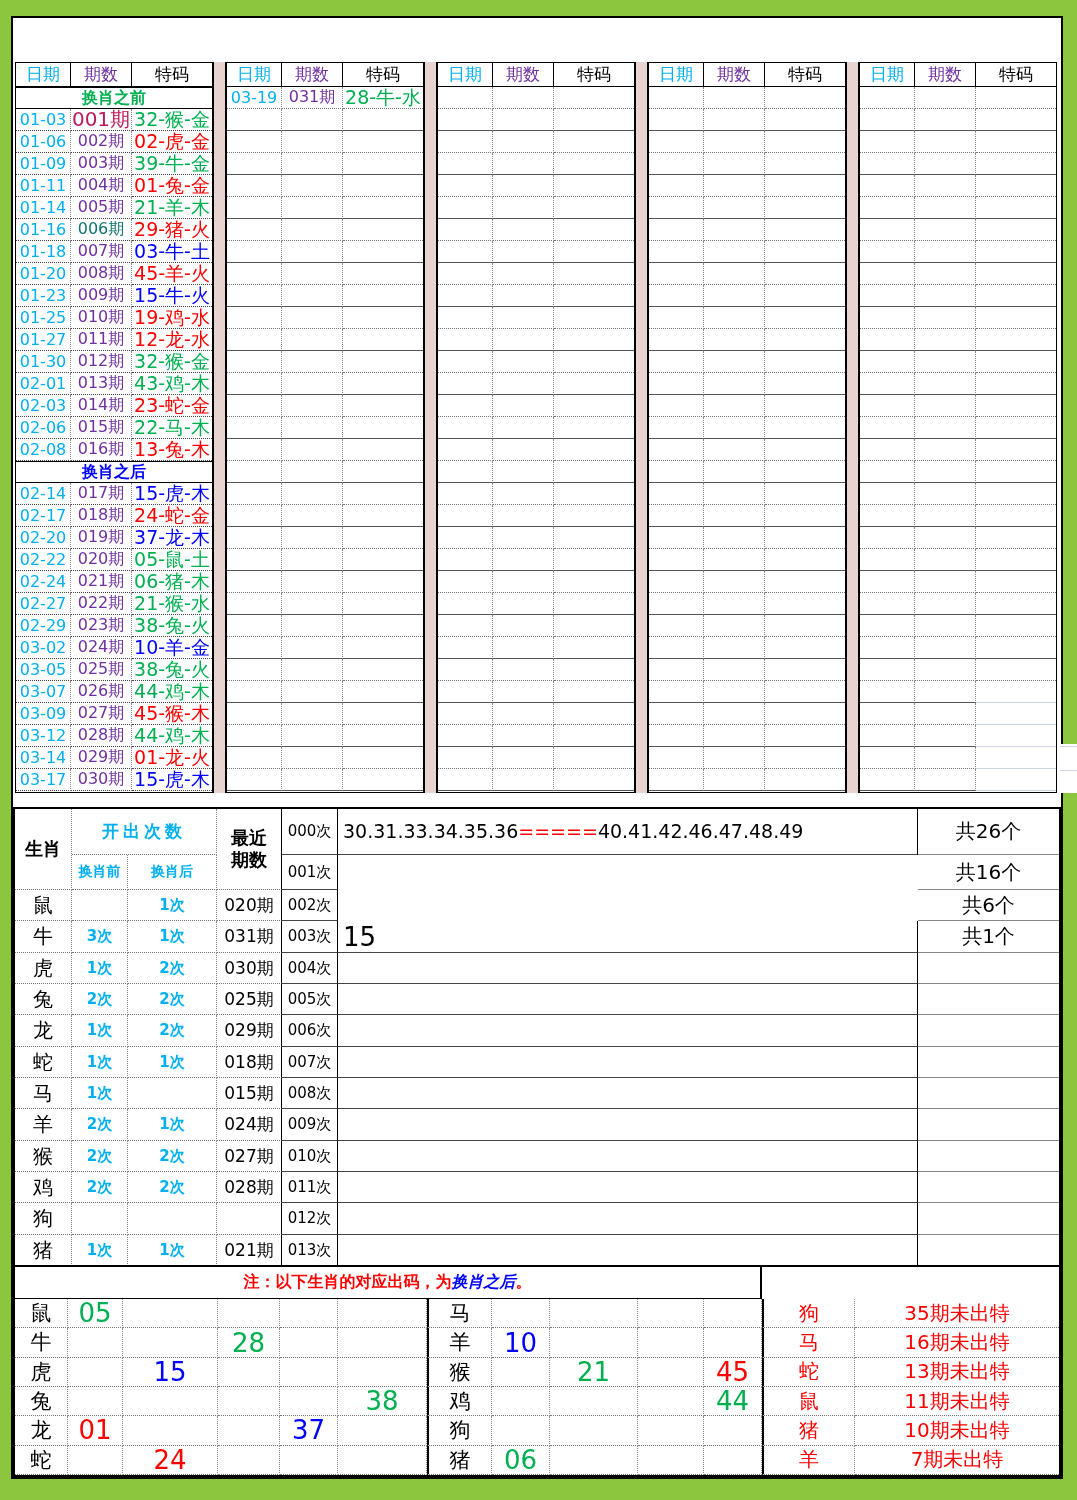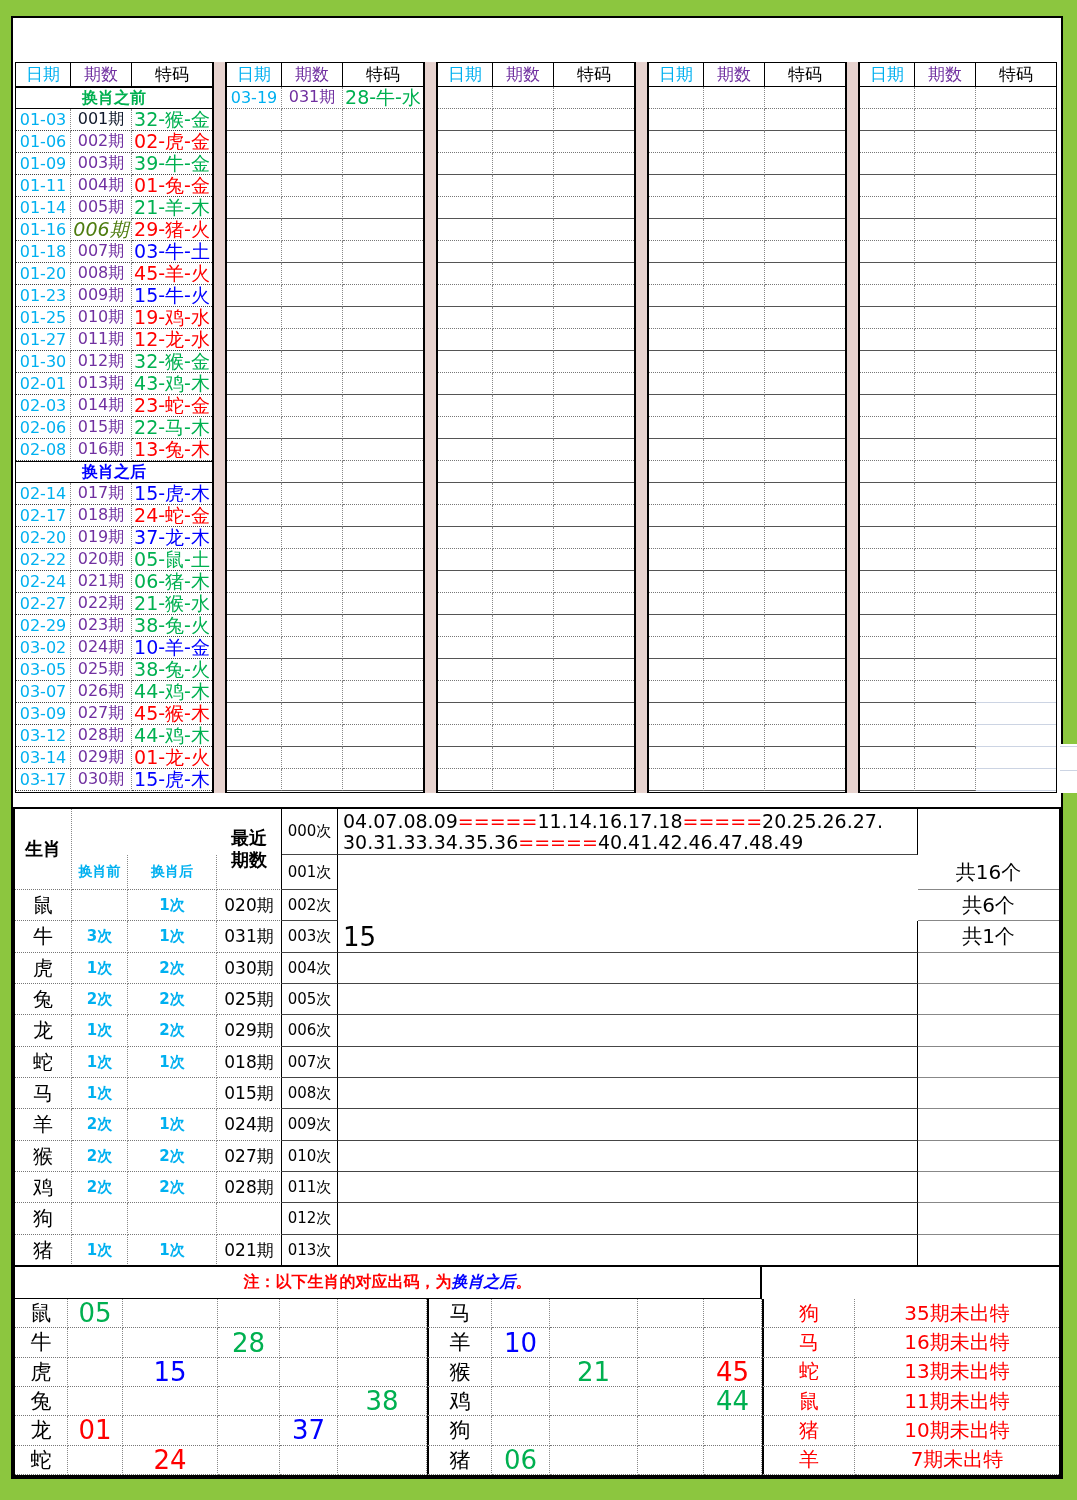--- a/index.html
+++ b/index.html
@@ -40,21 +40,21 @@
           <div class="hrow" style="top: 0px; height: 24px;">
             <div class="hcell cy" style="width: 55px;">日期</div>
             <div class="hcell pu" style="width: 61px;">期数</div>
             <div class="hcell bk" style="flex: 1 1 0%;">特码</div>
           </div>
           <div class="row" style="top: 24px; height: 22px;">
             <div class="sec" style="color: rgb(0, 176, 80);">换肖之前</div>
           </div>
           <div class="row" style="top: 46px; height: 22px;">
             <div class="rcell vdot rb-dense" style="width: 55px; font-size: 16px; color: rgb(0, 176, 240);">01-03</div>
-            <div class="rcell vdot rb-dense" style="width: 61px; font-size: 16px; color: #0f172a;">001期</div>
+            <div class="rcell vdot rb-dense" style="width: 61px; font-size: 20px; color: #be185d;">001期</div>
             <div class="rcell rb-dense" style="flex: 1 1 0%; font-size: 19px; color: rgb(0, 176, 80);">32-猴-金</div>
           </div>
           <div class="row" style="top: 68px; height: 22px;">
             <div class="rcell vdot rb-dense" style="width: 55px; font-size: 16px; color: rgb(0, 176, 240);">01-06</div>
             <div class="rcell vdot rb-dense" style="width: 61px; font-size: 16px; color: rgb(112, 48, 160);">002期</div>
             <div class="rcell rb-dense" style="flex: 1 1 0%; font-size: 19px; color: rgb(255, 0, 0);">02-虎-金</div>
           </div>
           <div class="row" style="top: 90px; height: 22px;">
             <div class="rcell vdot rb-dense" style="width: 55px; font-size: 16px; color: rgb(0, 176, 240);">01-09</div>
             <div class="rcell vdot rb-dense" style="width: 61px; font-size: 16px; color: rgb(112, 48, 160);">003期</div>
@@ -65,21 +65,21 @@
             <div class="rcell vdot rb-dense" style="width: 61px; font-size: 16px; color: rgb(112, 48, 160);">004期</div>
             <div class="rcell rb-dense" style="flex: 1 1 0%; font-size: 19px; color: rgb(255, 0, 0);">01-兔-金</div>
           </div>
           <div class="row" style="top: 134px; height: 22px;">
             <div class="rcell vdot rb-dense" style="width: 55px; font-size: 16px; color: rgb(0, 176, 240);">01-14</div>
             <div class="rcell vdot rb-dense" style="width: 61px; font-size: 16px; color: rgb(112, 48, 160);">005期</div>
             <div class="rcell rb-dense" style="flex: 1 1 0%; font-size: 19px; color: rgb(0, 176, 80);">21-羊-木</div>
           </div>
           <div class="row" style="top: 156px; height: 22px;">
             <div class="rcell vdot rb-dense" style="width: 55px; font-size: 16px; color: rgb(0, 176, 240);">01-16</div>
-            <div class="rcell vdot rb-dense" style="width: 61px; font-size: 19px; color: #4d7c0f; font-style: italic;">006期</div>
+            <div class="rcell vdot rb-dense" style="width: 61px; font-size: 16px; color: #0f766e;">006期</div>
             <div class="rcell rb-dense" style="flex: 1 1 0%; font-size: 19px; color: rgb(255, 0, 0);">29-猪-火</div>
           </div>
           <div class="row" style="top: 178px; height: 22px;">
             <div class="rcell vdot rb-dense" style="width: 55px; font-size: 16px; color: rgb(0, 176, 240);">01-18</div>
             <div class="rcell vdot rb-dense" style="width: 61px; font-size: 16px; color: rgb(112, 48, 160);">007期</div>
             <div class="rcell rb-dense" style="flex: 1 1 0%; font-size: 19px; color: rgb(0, 0, 255);">03-牛-土</div>
           </div>
           <div class="row" style="top: 200px; height: 22px;">
             <div class="rcell vdot rb-dense" style="width: 55px; font-size: 16px; color: rgb(0, 176, 240);">01-20</div>
             <div class="rcell vdot rb-dense" style="width: 61px; font-size: 16px; color: rgb(112, 48, 160);">008期</div>
@@ -866,20 +866,21 @@
           </div>
           <div class="row" style="top: 706px; height: 22px;">
             <div class="rcell vdot rb-sol" style="width: 55px; font-size: 16px; color: rgb(0, 176, 240);"></div>
             <div class="rcell vdot rb-sol" style="width: 61px; font-size: 16px; color: rgb(112, 48, 160);"></div>
             <div class="rcell rb-lite" style="flex: 1 1 0%; font-size: 19px;"></div>
           </div>
         </div>
       </div>
     <div id="mid-table" class="blk" style="left:0;top:789px;width:1048px;height:461px;">
         <div class="cell vdot rb-dot bk" style="left: 0px; top: 0px; width: 57px; height: 81px; font-size: 18px; font-weight: bold;">生肖</div>
+        <div class="cell vdot rb-dot cy" style="left: 57px; top: 0px; width: 145px; height: 46px; font-size: 17px; font-weight: bold; letter-spacing: 4px;">开出次数</div>
         <div class="cell vdot rb-dot cy" style="left: 57px; top: 46px; width: 56px; height: 35px; font-size: 14px; font-weight: bold;">换肖前</div>
         <div class="cell vdot rb-dot cy" style="left: 113px; top: 46px; width: 89px; height: 35px; font-size: 14px; font-weight: bold;">换肖后</div>
         <div class="cell rb-dot bk" style="left: 202px; top: 0px; width: 65px; height: 81px; font-size: 18px; border-right: 1.2px solid rgb(0, 0, 0); font-weight: bold;">
           <div style="width: 42px; line-height: 1.25; text-align: center; white-space: normal; word-break: break-all;">最近期数</div>
         </div>
         <div class="cell vdot rb-dot bk" style="left: 0px; top: 81px; width: 57px; height: 31px; font-size: 20px;">鼠</div>
         <div class="cell vdot rb-dot cy" style="left: 57px; top: 81px; width: 56px; height: 31px; font-size: 15px; font-weight: bold;"></div>
         <div class="cell vdot rb-dot cy" style="left: 113px; top: 81px; width: 89px; height: 31px; font-size: 15px; font-weight: bold;">1次</div>
         <div class="cell rb-dot bk" style="left: 202px; top: 81px; width: 65px; height: 31px; font-size: 17px; border-right: 1.2px solid rgb(0, 0, 0);">020期</div>
         <div class="cell vdot rb-dot bk" style="left: 0px; top: 112px; width: 57px; height: 32px; font-size: 20px;">牛</div>
@@ -921,23 +922,23 @@
         <div class="cell vdot rb-dot bk" style="left: 0px; top: 394px; width: 57px; height: 32px; font-size: 20px;">狗</div>
         <div class="cell vdot rb-dot cy" style="left: 57px; top: 394px; width: 56px; height: 32px; font-size: 15px; font-weight: bold;"></div>
         <div class="cell vdot rb-dot cy" style="left: 113px; top: 394px; width: 89px; height: 32px; font-size: 15px; font-weight: bold;"></div>
         <div class="cell rb-dot bk" style="left: 202px; top: 394px; width: 65px; height: 32px; font-size: 17px; border-right: 1.2px solid rgb(0, 0, 0);"></div>
         <div class="cell vdot rb-dot bk" style="left: 0px; top: 426px; width: 57px; height: 31px; font-size: 20px;">猪</div>
         <div class="cell vdot rb-dot cy" style="left: 57px; top: 426px; width: 56px; height: 31px; font-size: 15px; font-weight: bold;">1次</div>
         <div class="cell vdot rb-dot cy" style="left: 113px; top: 426px; width: 89px; height: 31px; font-size: 15px; font-weight: bold;">1次</div>
         <div class="cell rb-dot bk" style="left: 202px; top: 426px; width: 65px; height: 31px; font-size: 17px; border-right: 1.2px solid rgb(0, 0, 0);">021期</div>
         <div class="cell bk" style="left: 267px; top: 0px; width: 56px; height: 46px; font-size: 15px; border-right: 1.2px solid rgb(0, 0, 0); border-bottom: 1px solid rgb(68, 68, 68);">000次</div>
         <div class="cell bk" style="left: 323px; top: 0px; width: 580px; height: 46px; border-right: 1.2px solid rgb(0, 0, 0); border-bottom: 1px solid rgb(68, 68, 68); justify-content: center; padding-left: 5px; flex-direction: column; align-items: flex-start;">
-          <div style="line-height: 21px; font-size: 19px; white-space: nowrap;"><span class="bk">04.07.08.09</span><span class="rd">=====</span><span class="bk">11.14.16.17.18</span><span class="rd">=====</span><span class="bk">20.25.26.27.</span></div>
           <div style="line-height: 21px; font-size: 19px; white-space: nowrap;"><span class="bk">30.31.33.34.35.36</span><span class="rd">=====</span><span class="bk">40.41.42.46.47.48.49</span></div>
         </div>
+        <div class="cell bk" style="left: 903px; top: 0px; width: 141px; height: 46px; font-size: 20px; border-bottom: 1px solid rgb(136, 136, 136);">共26个</div>
         <div class="cell bk" style="left: 267px; top: 46px; width: 56px; height: 35px; font-size: 15px; border-right: 1.2px solid rgb(0, 0, 0); border-bottom: 1px solid rgb(68, 68, 68);">001次</div>
         <div class="cell bk" style="left: 903px; top: 46px; width: 141px; height: 35px; font-size: 20px; border-bottom: 1px solid rgb(136, 136, 136);">共16个</div>
         <div class="cell bk" style="left: 267px; top: 81px; width: 56px; height: 31px; font-size: 15px; border-right: 1.2px solid rgb(0, 0, 0); border-bottom: 1px solid rgb(68, 68, 68);">002次</div>
         <div class="cell bk" style="left: 903px; top: 81px; width: 141px; height: 31px; font-size: 20px; border-bottom: 1px solid rgb(136, 136, 136);">共6个</div>
         <div class="cell bk" style="left: 267px; top: 112px; width: 56px; height: 32px; font-size: 15px; border-right: 1.2px solid rgb(0, 0, 0); border-bottom: 1px solid rgb(68, 68, 68);">003次</div>
         <div class="cell bk" style="left: 323px; top: 112px; width: 580px; height: 32px; border-right: 1.2px solid rgb(0, 0, 0); border-bottom: 1px solid rgb(68, 68, 68); justify-content: flex-start; padding-left: 5px; font-size: 26px;">15</div>
         <div class="cell bk" style="left: 903px; top: 112px; width: 141px; height: 32px; font-size: 20px; border-bottom: 1px solid rgb(136, 136, 136);">共1个</div>
         <div class="cell bk" style="left: 267px; top: 144px; width: 56px; height: 31px; font-size: 15px; border-right: 1.2px solid rgb(0, 0, 0); border-bottom: 1px solid rgb(68, 68, 68);">004次</div>
         <div class="cell bk" style="left: 323px; top: 144px; width: 580px; height: 31px; border-right: 1.2px solid rgb(0, 0, 0); border-bottom: 1px solid rgb(68, 68, 68); justify-content: flex-start; padding-left: 5px;"></div>
         <div class="cell bk" style="left: 903px; top: 144px; width: 141px; height: 31px; font-size: 20px; border-bottom: 1px solid rgb(136, 136, 136);"></div>

